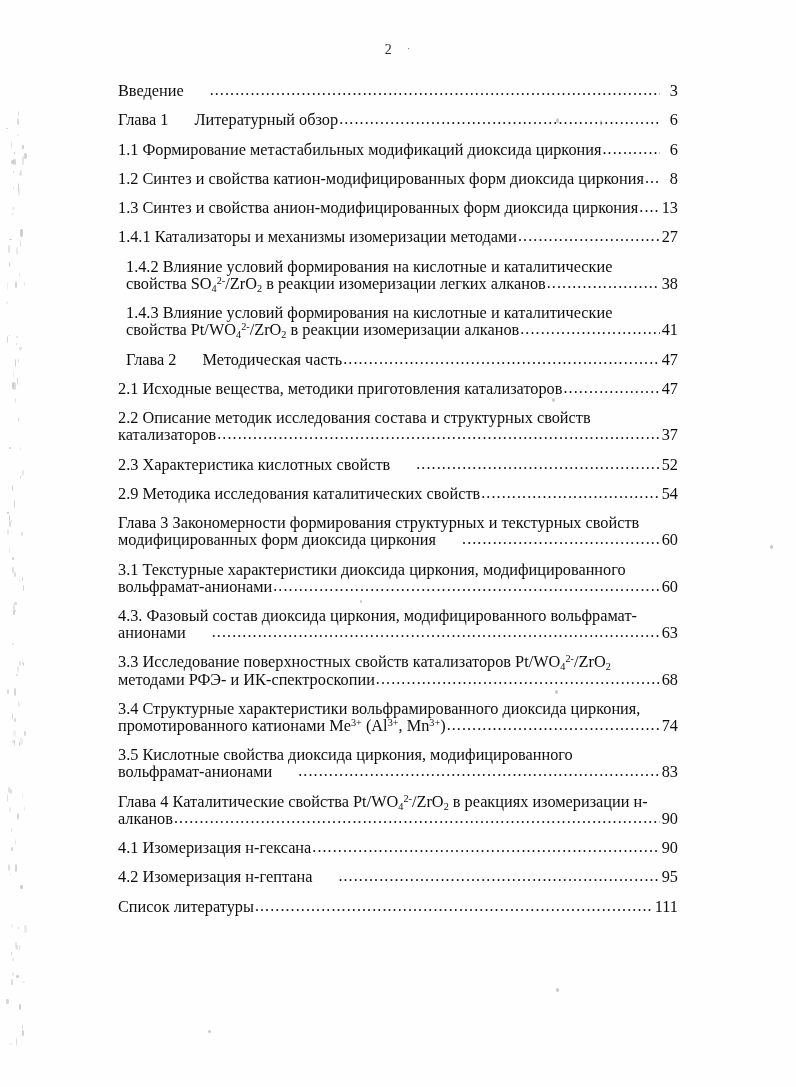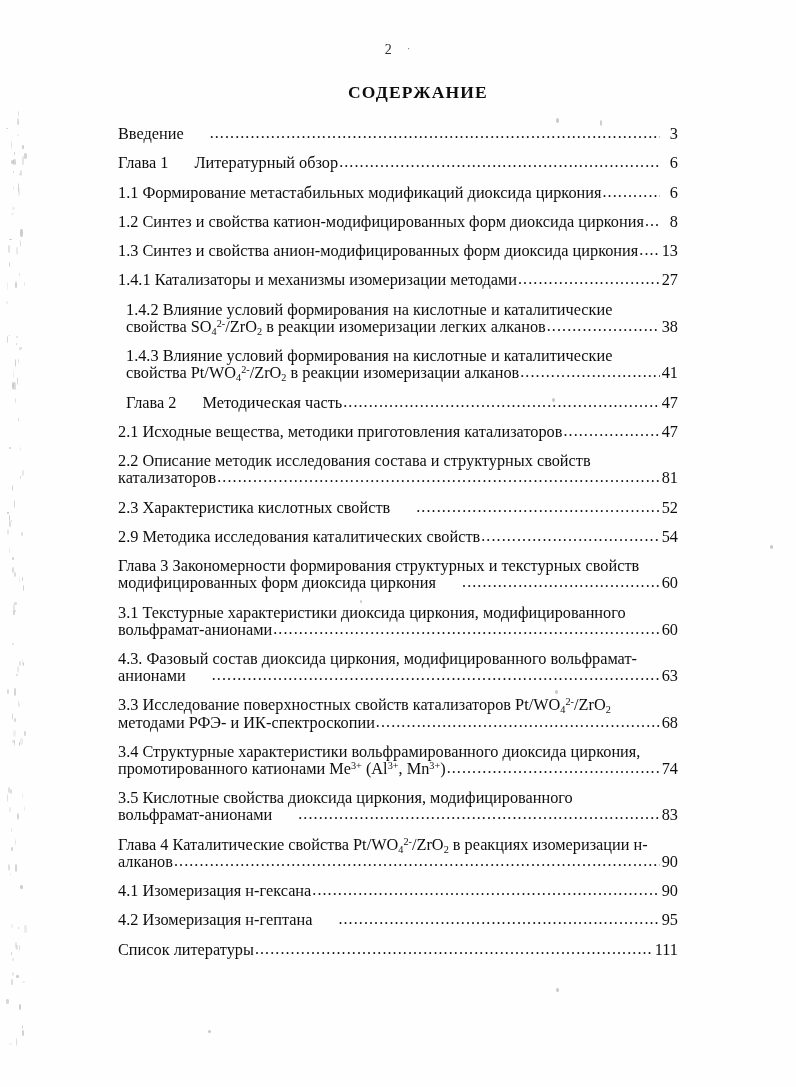--- a/index.html
+++ b/index.html
@@ -267,21 +267,20 @@
       <span style="left: 8.7012px; top: 302.523px; width: 1.03551px; height: 4.99306px; opacity: 0.48;"></span>
       <span style="left: 9.87797px; top: 850.459px; width: 1.66933px; height: 4.08415px; opacity: 0.4;"></span>
     </div>
 
   <div class="folio">
     <span>2</span><span class="dot-mark">·</span>
   </div>
 
   <div class="content-block">
 
-    <h1 class="toc-title">СОДЕРЖАНИЕ</h1>
 
     <div id="tocList">
         <div class="entry">
           <div class="line">
             <span class="label">Введение</span>
             <span class="leader gap"></span>
             <span class="pageno">3</span>
           </div>
         </div>
         <div class="entry">
@@ -347,21 +346,21 @@
             <span class="label">2.1 Исходные вещества, методики приготовления катализаторов</span>
             <span class="leader"></span>
             <span class="pageno">47</span>
           </div>
         </div>
         <div class="entry">
           <div class="line plain"><span class="label">2.2 Описание методик исследования состава и структурных свойств</span></div>
           <div class="line">
             <span class="label">катализаторов</span>
             <span class="leader"></span>
-            <span class="pageno">81</span>
+            <span class="pageno">37</span>
           </div>
         </div>
         <div class="entry">
           <div class="line">
             <span class="label">2.3 Характеристика кислотных свойств</span>
             <span class="leader gap"></span>
             <span class="pageno">52</span>
           </div>
         </div>
         <div class="entry">

